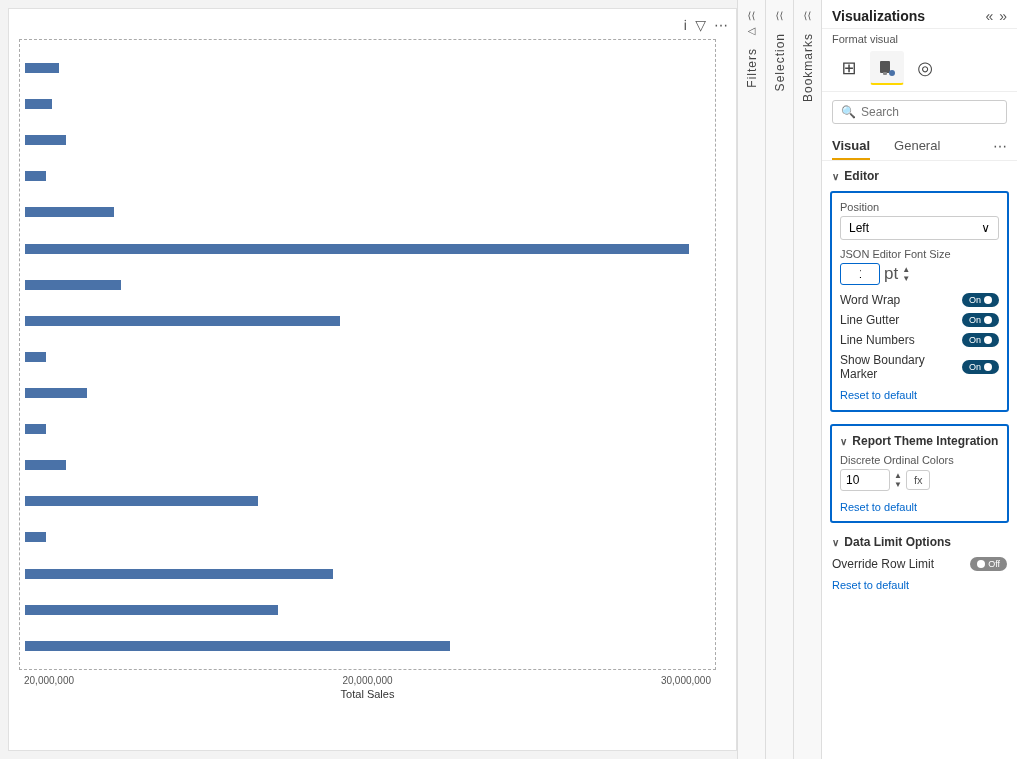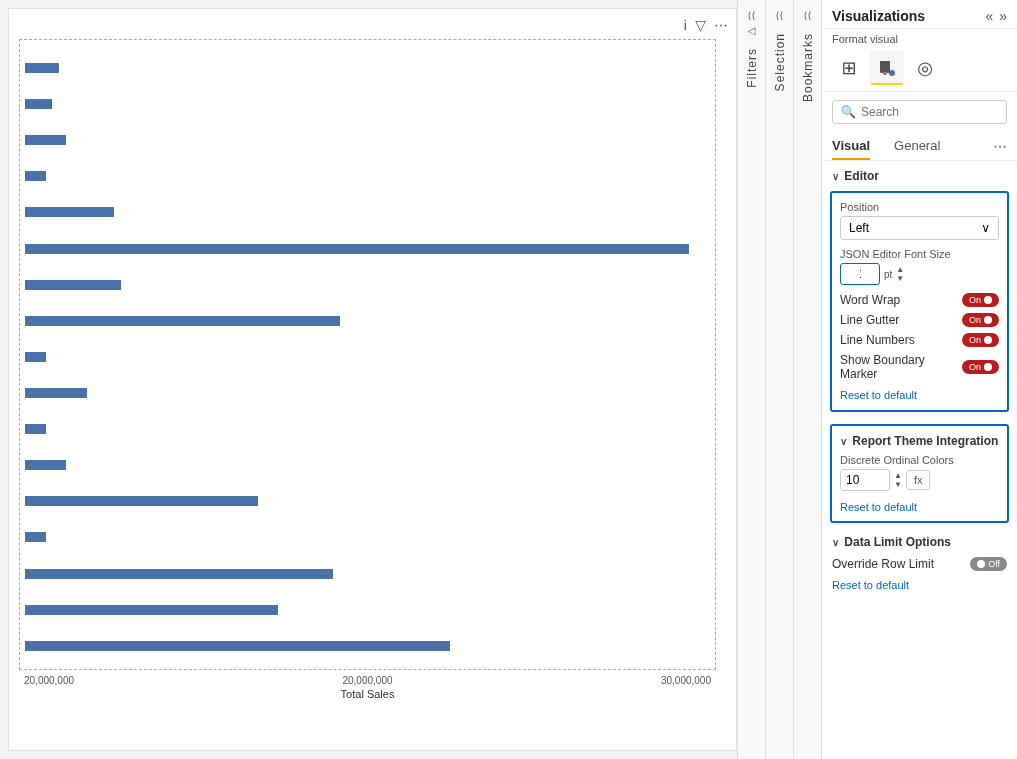--- a/index.html
+++ b/index.html
@@ -302,21 +302,21 @@
     .font-size-input {
       width: 40px;
       border: 1px solid #0066cc;
       border-radius: 3px;
       padding: 3px 18px;
       font-size: 12px;
       text-align: center;
     }
 
     .font-size-unit {
-      font-size: 10px;
+      font-size: 17px;
       color: #555;
     }
 
     .spinner-btn {
       display: flex;
       flex-direction: column;
       gap: 1px;
     }
 
     .spinner-btn span {
@@ -332,21 +332,21 @@
       justify-content: space-between;
       margin-bottom: 6px;
     }
 
     .toggle-label {
       font-size: 12px;
       color: #333;
     }
 
     .toggle-on {
-      background: #b91c1c;
+      background: #0c4a6e;
       border-radius: 10px;
       padding: 2px 7px;
       font-size: 9px;
       color: #fff;
       display: flex;
       align-items: center;
       gap: 3px;
       cursor: pointer;
     }
 

